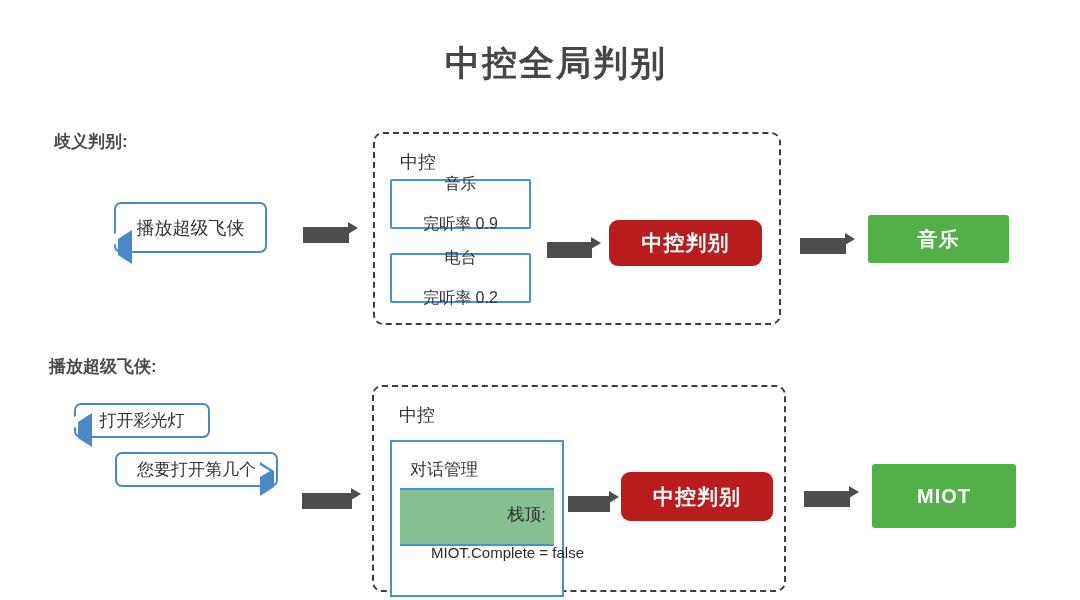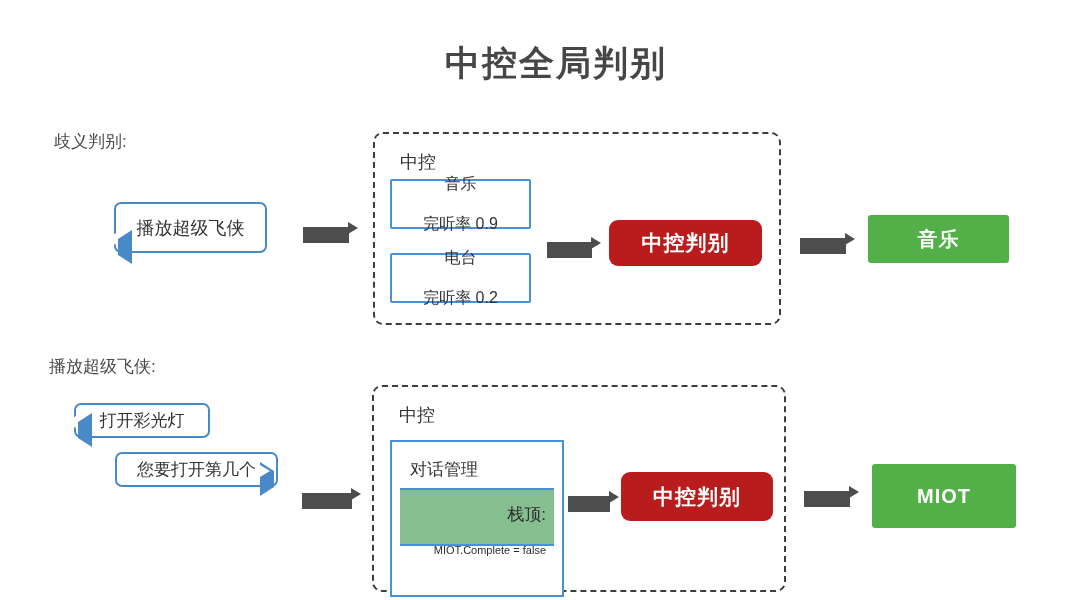--- a/index.html
+++ b/index.html
@@ -6,21 +6,21 @@
   body { background:#fff; }
   .canvas {
     position:relative; width:1080px; height:600px; background:#ffffff;
     font-family:"Liberation Sans","DejaVu Sans",sans-serif; color:#333;
     overflow:hidden;
   }
   .title {
     position:absolute; top:16px; left:0; width:100%; text-align:center;
     font-size:35px; font-weight:bold; color:#464646; letter-spacing:2px;
   }
-  .section-label { position:absolute; font-size:17px; font-weight:normal; color:#4a4a4a; }
+  .section-label { position:absolute; font-size:17px; font-weight:bold; color:#4a4a4a; }
   #label-ambiguity { left:30px; top:106px; }
   #label-dialog { left:25px; top:331px; }
 
   
   .bubble {
     position:absolute; border:2px solid #4a89c8; border-radius:7px; background:#fff;
     display:flex; align-items:center; justify-content:center; font-size:18px; color:#333;
   }
   #bubble-play   { left:98px;  top:186px; width:153px; height:51px; }
   #bubble-open   { left:58px;  top:387px; width:136px; height:35px; font-size:17px; }
@@ -66,21 +66,21 @@
   #cand2 { left:15px; top:119px; width:141px; height:50px; }
 
   
   #dm-table { position:absolute; left:16px; top:53px; width:174px; border:2px solid #4a90d9; background:#fff; }
   .dm-header { height:38px; display:flex; align-items:center; padding-left:10px; font-size:17px; color:#333; }
   .dm-stack {
     height:58px; background:#86bf90; border-top:2px solid #4a90d9; border-bottom:2px solid #4a90d9;
     padding:5px 0 0 8px; color:#2c2c2c;text-align:right;
   }
   .dm-stack-label { font-size:17px; }
-  .dm-stack-value { font-size:11px; padding-left:6px; margin-top:2px; white-space:nowrap;margin-left:17px; }
+  .dm-stack-value { font-size:15px; padding-left:6px; margin-top:2px; white-space:nowrap;margin-left:17px; }
   .dm-empty { height:41px; background:#fff; }
 
   
   .btn {
     position:absolute; background:#b91c1c; border-radius:9px; color:#fff;
     font-weight:bold; font-size:21px; display:flex; align-items:center; justify-content:center;
     letter-spacing:1px;
   }
   #btn1 { left:593px; top:204px; width:153px; height:46px; }
   #btn2 { left:605px; top:456px; width:152px; height:49px; }

